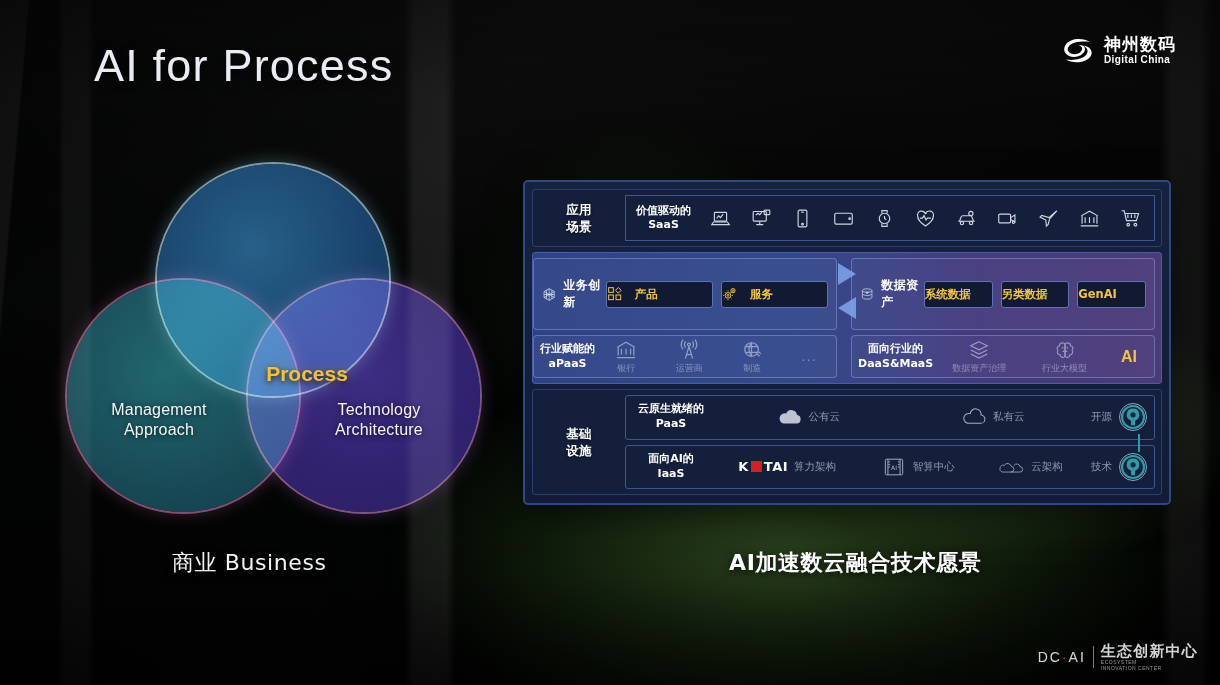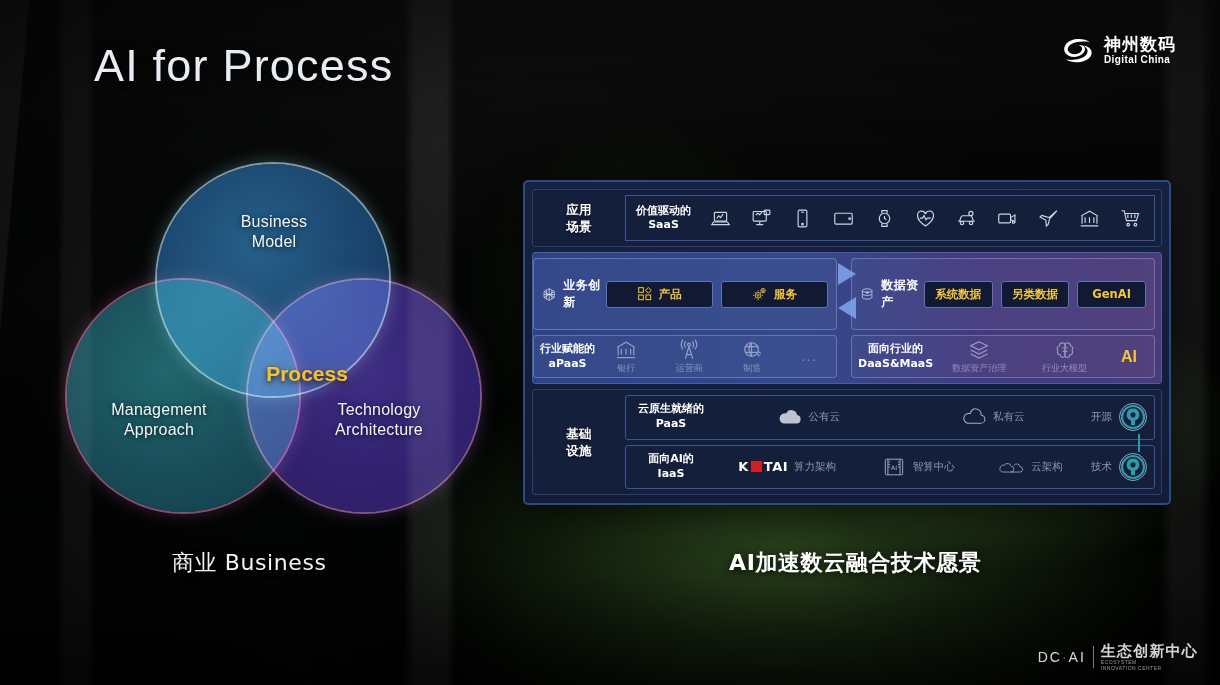--- a/index.html
+++ b/index.html
@@ -174,21 +174,21 @@
   .card-head-ico { width: 19px; height: 19px; }
   .card-head-ico svg { width: 100%; height: 100%; display: block; }
   .card-head-text {
     color: #fff; font-weight: 700; font-size: 12px; letter-spacing: 0.4px;
     font-family: "DejaVu Sans", sans-serif;
   }
   .chip-row { display: flex; gap: 8px; justify-content: center; width: 100%; }
   .chip {
     flex: 1; max-width: 110px; height: 27px;
     background: #121a33; border: 1px solid #5b74b8; border-radius: 3px;
-    display: flex; align-items: center; justify-content: center; gap: 6px;
+    display: flex; align-items: center; justify-content: flex-start; gap: 12px;
     color: #f3c53d; font-weight: 700; font-size: 11.5px;
     font-family: "DejaVu Sans", sans-serif;
   }
   .chip-ico { width: 16px; height: 16px; }
   .chip-ico svg { width: 100%; height: 100%; display: block; }
   .card-bottom { flex: 1; display: flex; align-items: center; padding: 0 6px; gap: 8px; }
   .paas-title {
     flex: 0 0 auto; color: #fff; font-weight: 700; font-size: 11px; line-height: 1.35;
     text-align: center; font-family: "DejaVu Sans", sans-serif;
   }
@@ -273,22 +273,20 @@
     <span class="brand-text">
       <div class="brand-cn">神州数码</div>
       <div class="brand-en">Digital China</div>
     </span>
   </div>
 
   <div class="venn-wrap">
     <div class="venn-circle venn-top"></div>
     <div class="venn-circle venn-left"></div>
     <div class="venn-circle venn-right"></div>
-    <div class="venn-label vl-top" style="white-space:pre-line">Business
-Model</div>
     <div class="venn-label vl-left" style="white-space:pre-line">Management
 Approach</div>
     <div class="venn-label vl-right" style="white-space:pre-line">Technology
 Architecture</div>
     <div class="venn-core">Process</div>
   </div>
 
   <div class="caption-left">商业 Business</div>
   <div class="caption-right">AI加速数云融合技术愿景</div>
 

